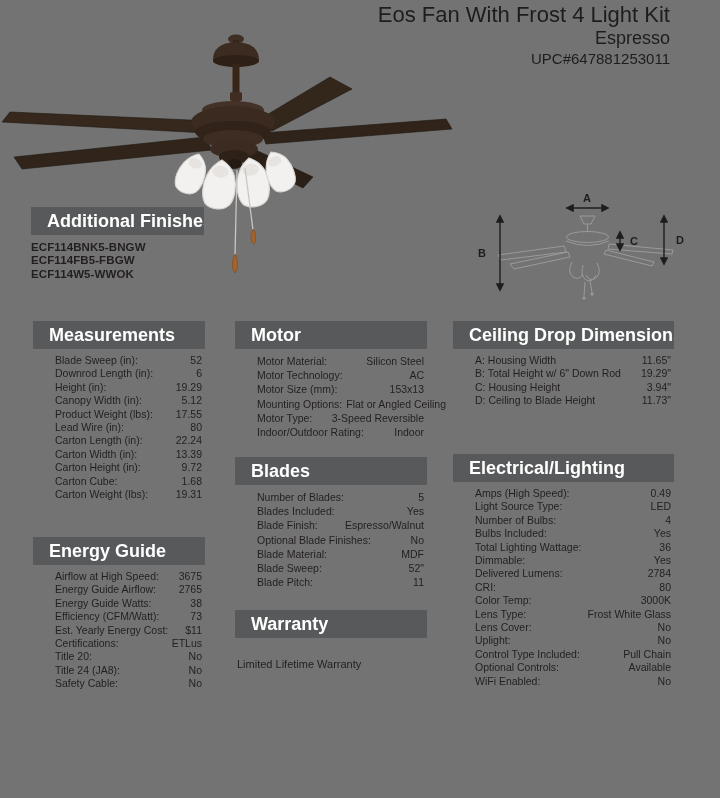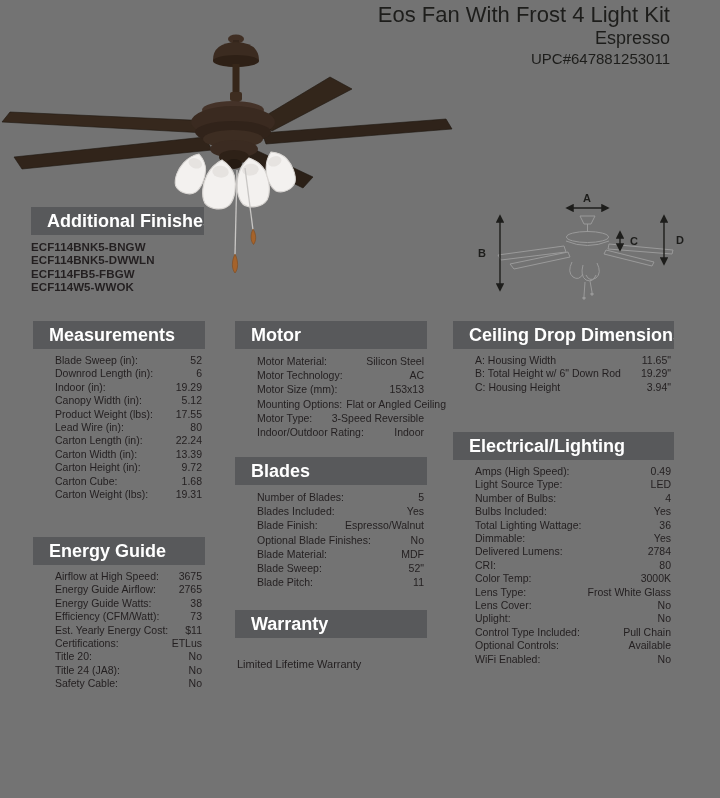--- a/index.html
+++ b/index.html
@@ -25,21 +25,21 @@
   #sec-motor .spec-row, #sec-blades .spec-row{line-height:14.2px;}
   .sec-note{font-size:11px;margin-top:20px;padding-left:2px;}
 
   
   #sec-measurements{left:33px;top:321px;width:172px;}
   #sec-energy{left:33px;top:537px;width:172px;}
   #sec-motor{left:235px;top:321px;width:192px;}
   #sec-blades{left:235px;top:457px;width:192px;}
   #sec-warranty{left:235px;top:610px;width:192px;}
   #sec-ceiling{left:453px;top:321px;width:221px;}
-  #sec-electrical{left:453px;top:432px;width:221px;}
+  #sec-electrical{left:453px;top:454px;width:221px;}
 
   
   #finishes{left:31px;top:207px;width:173px;}
   .finish-item{font-weight:bold;font-size:11.5px;line-height:13.3px;letter-spacing:.1px;}
   #finishes .sec-body{margin-top:6px;}
 
   
   #fan-image{position:absolute;left:0;top:30px;width:460px;height:245px;}
   #drop-diagram{position:absolute;left:468px;top:192px;width:240px;height:122px;}
   .diag-label{font:bold 11px "Liberation Sans",sans-serif;fill:#1d1d1b;}
@@ -116,21 +116,20 @@
       <path d="M253,199 C250,205 250.5,211 253.5,214.5 C256.5,211 256.5,204 253,199 Z" fill="#A5632B" stroke="#7d4a1f" stroke-width="0.6"></path>
     </g>
   </svg>
 
   <section id="finishes" class="spec-section">
     <div class="sec-header">
       <span>Additional Finishes</span>
     </div>
     <div class="sec-body">
         <div class="finish-item">ECF114BNK5-BNGW</div>
-        <div class="finish-item">ECF114BNK5-DWWLN</div>
         <div class="finish-item">ECF114FB5-FBGW</div>
         <div class="finish-item">ECF114W5-WWOK</div>
       </div>
   </section>
 
   <svg id="drop-diagram" viewBox="0 0 240 122" aria-hidden="true">
     <defs>
       <marker id="ah" viewBox="0 0 10 10" refX="8" refY="5" markerWidth="6" markerHeight="6" orient="auto-start-reverse">
         <path d="M0,0 L10,5 L0,10 Z" fill="#1d1d1b"></path>
       </marker>
@@ -171,21 +170,21 @@
       <div class="sec-body">
         <div class="spec-row">
           <span class="lbl">Blade Sweep (in):</span>
           <span class="val">52</span>
         </div>
         <div class="spec-row">
           <span class="lbl">Downrod Length (in):</span>
           <span class="val">6</span>
         </div>
         <div class="spec-row">
-          <span class="lbl">Indoor (in):</span>
+          <span class="lbl">Height (in):</span>
           <span class="val">19.29</span>
         </div>
         <div class="spec-row">
           <span class="lbl">Canopy Width (in):</span>
           <span class="val">5.12</span>
         </div>
         <div class="spec-row">
           <span class="lbl">Product Weight (lbs):</span>
           <span class="val">17.55</span>
         </div>
@@ -330,20 +329,24 @@
           <span class="val">11.65"</span>
         </div>
         <div class="spec-row">
           <span class="lbl">B: Total Height w/ 6" Down Rod</span>
           <span class="val">19.29"</span>
         </div>
         <div class="spec-row">
           <span class="lbl">C: Housing Height</span>
           <span class="val">3.94"</span>
         </div>
+        <div class="spec-row">
+          <span class="lbl">D: Ceiling to Blade Height</span>
+          <span class="val">11.73"</span>
+        </div>
       </div>
     </section>
   <section id="sec-electrical" class="spec-section">
       <div class="sec-header"><span>Electrical/Lighting</span></div>
       <div class="sec-body">
         <div class="spec-row">
           <span class="lbl">Amps (High Speed):</span>
           <span class="val">0.49</span>
         </div>
         <div class="spec-row">

